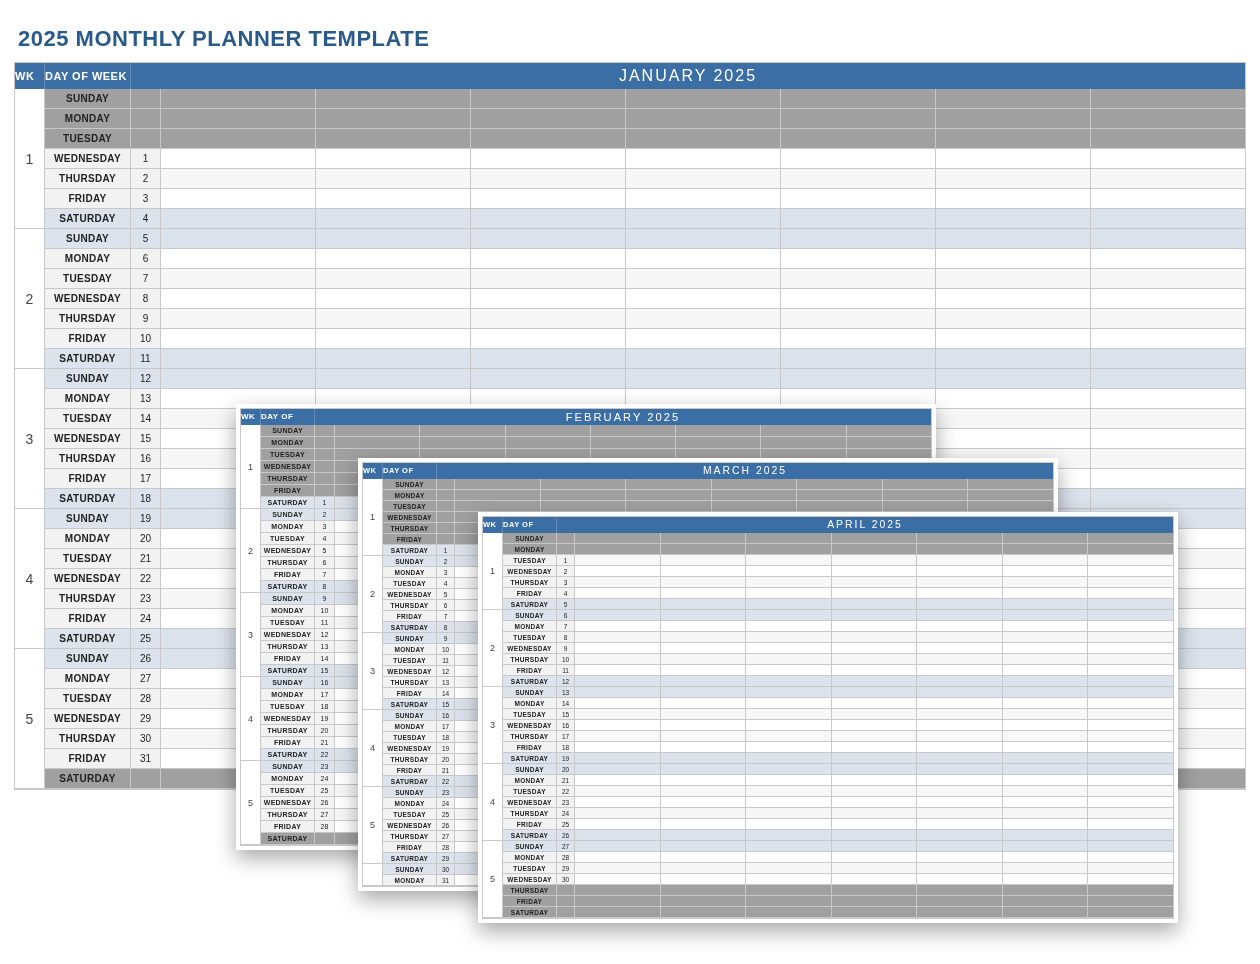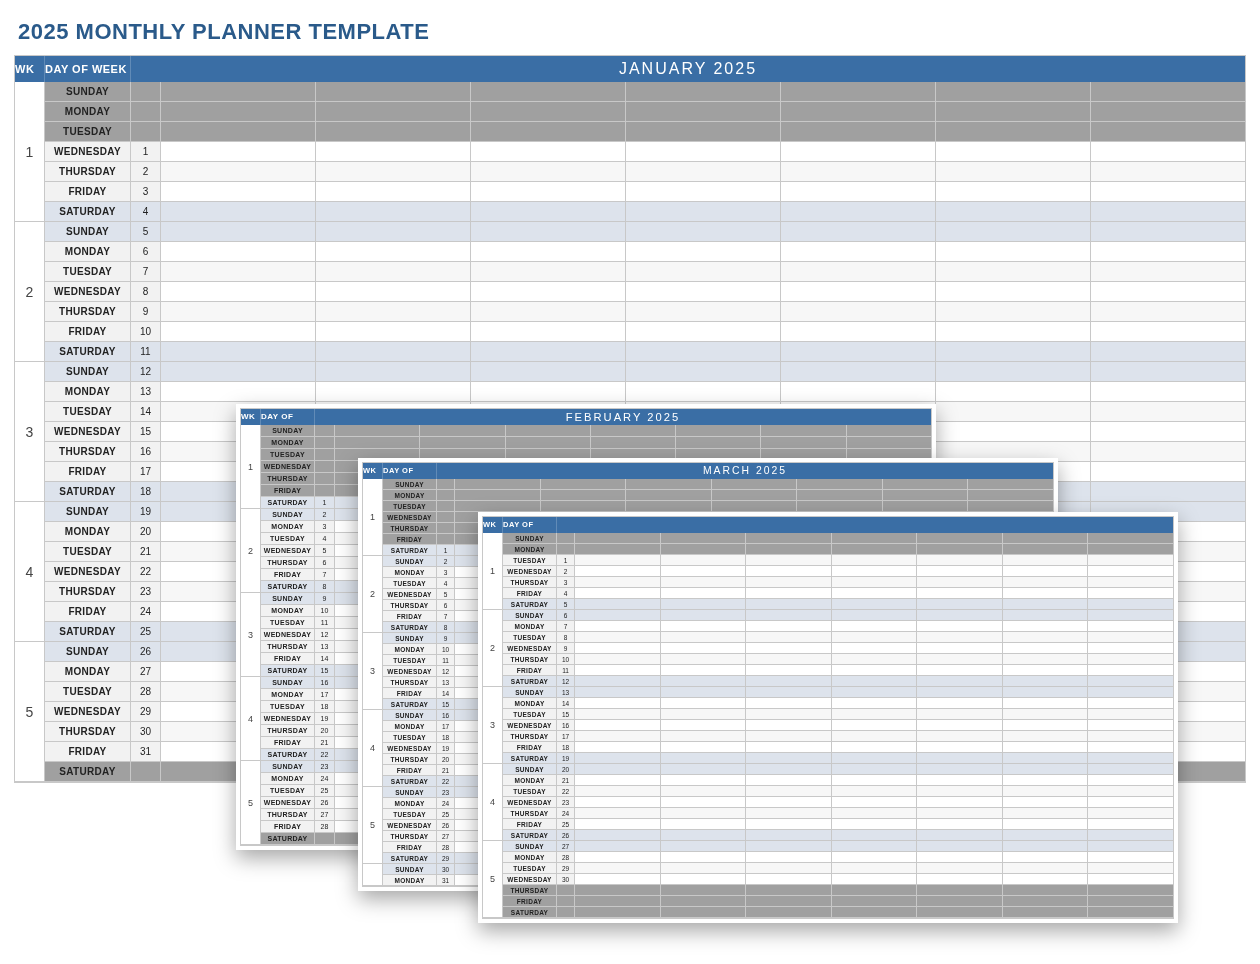--- a/index.html
+++ b/index.html
@@ -22,21 +22,21 @@
     width:1260px;
     height:964px;
     overflow:hidden;
   }
   h1.page-title{
     font-family:"Century Gothic","Segoe UI",sans-serif;
     font-weight:600;
     font-size:22px;
     letter-spacing:.5px;
     color:var(--title);
-    margin:1px 0 10px 4px;
+    margin:8px 0 10px 4px;
   }
 
   
   .planner{
     border:1px solid var(--grid);
     background:#fff;
   }
   .planner.main{
     --row-h:20px;
     --hdr-h:26px;
@@ -1681,20 +1681,21 @@
           </div>
         </div>
       </div>
     </div>
 </div>
 <div id="f3" class="floating">
   <div id="planner-apr" class="planner small3">
       <div class="hdr-row">
         <div class="hdr-wk">WK</div>
         <div class="hdr-dow">DAY OF WEEK</div>
+        <div class="hdr-month">APRIL 2025</div>
       </div>
       <div class="wk-block">
         <div class="wk-num">1</div>
         <div class="wk-days">
           <div class="day-row inactive">
             <div class="day-dow">SUNDAY</div>
             <div class="day-num"></div>
             <div class="day-body">
               <div class="day-cell"></div>
               <div class="day-cell"></div>

